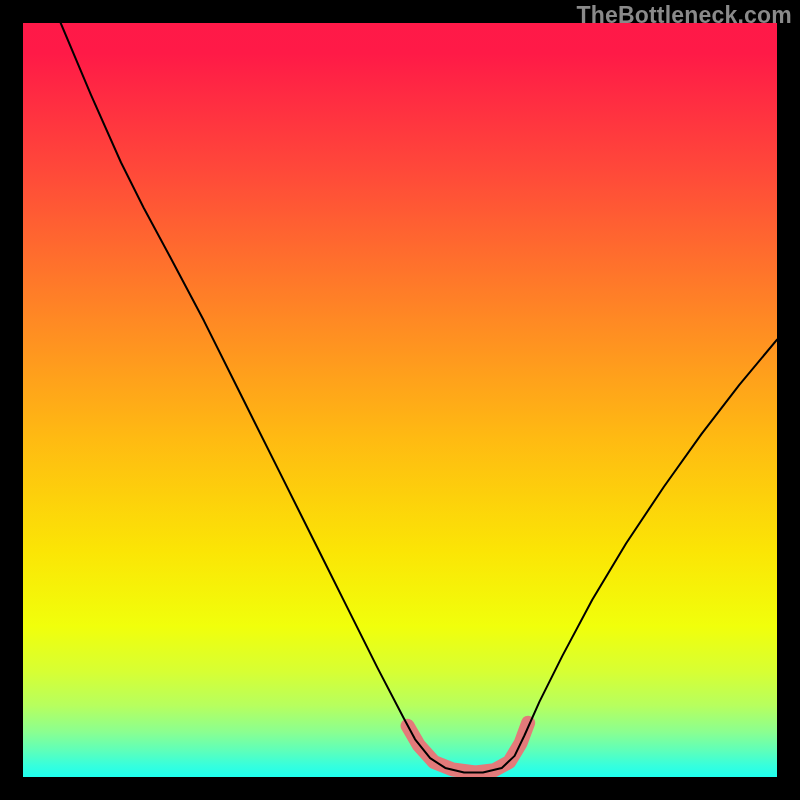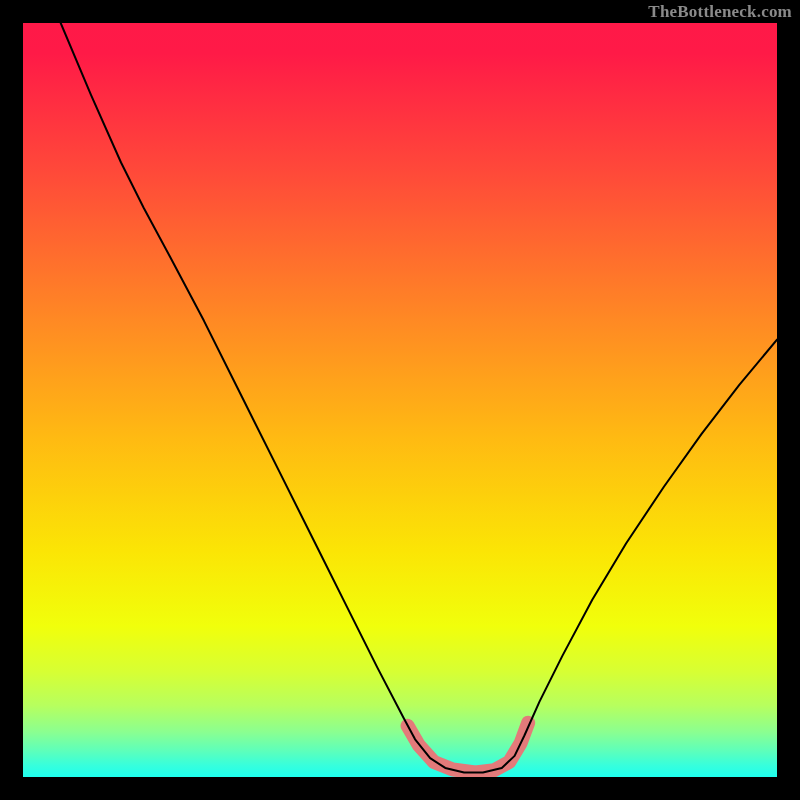--- a/index.html
+++ b/index.html
@@ -22,22 +22,22 @@
     position: absolute;
     left: 0;
     top: 0;
     width: 754px;
     height: 754px;
   }
   .watermark {
     position: absolute;
     top: 2px;
     right: 8px;
-    font-family: Liberation Serif, serif;
-    font-size: 17px;
+    font-family: Liberation Sans, sans-serif;
+    font-size: 23px;
     font-weight: 600;
     color: #8a8a8a;
     letter-spacing: 0.2px;
     user-select: none;
   }
 </style>
 </head>
 <body>
 
 <div class="frame">

